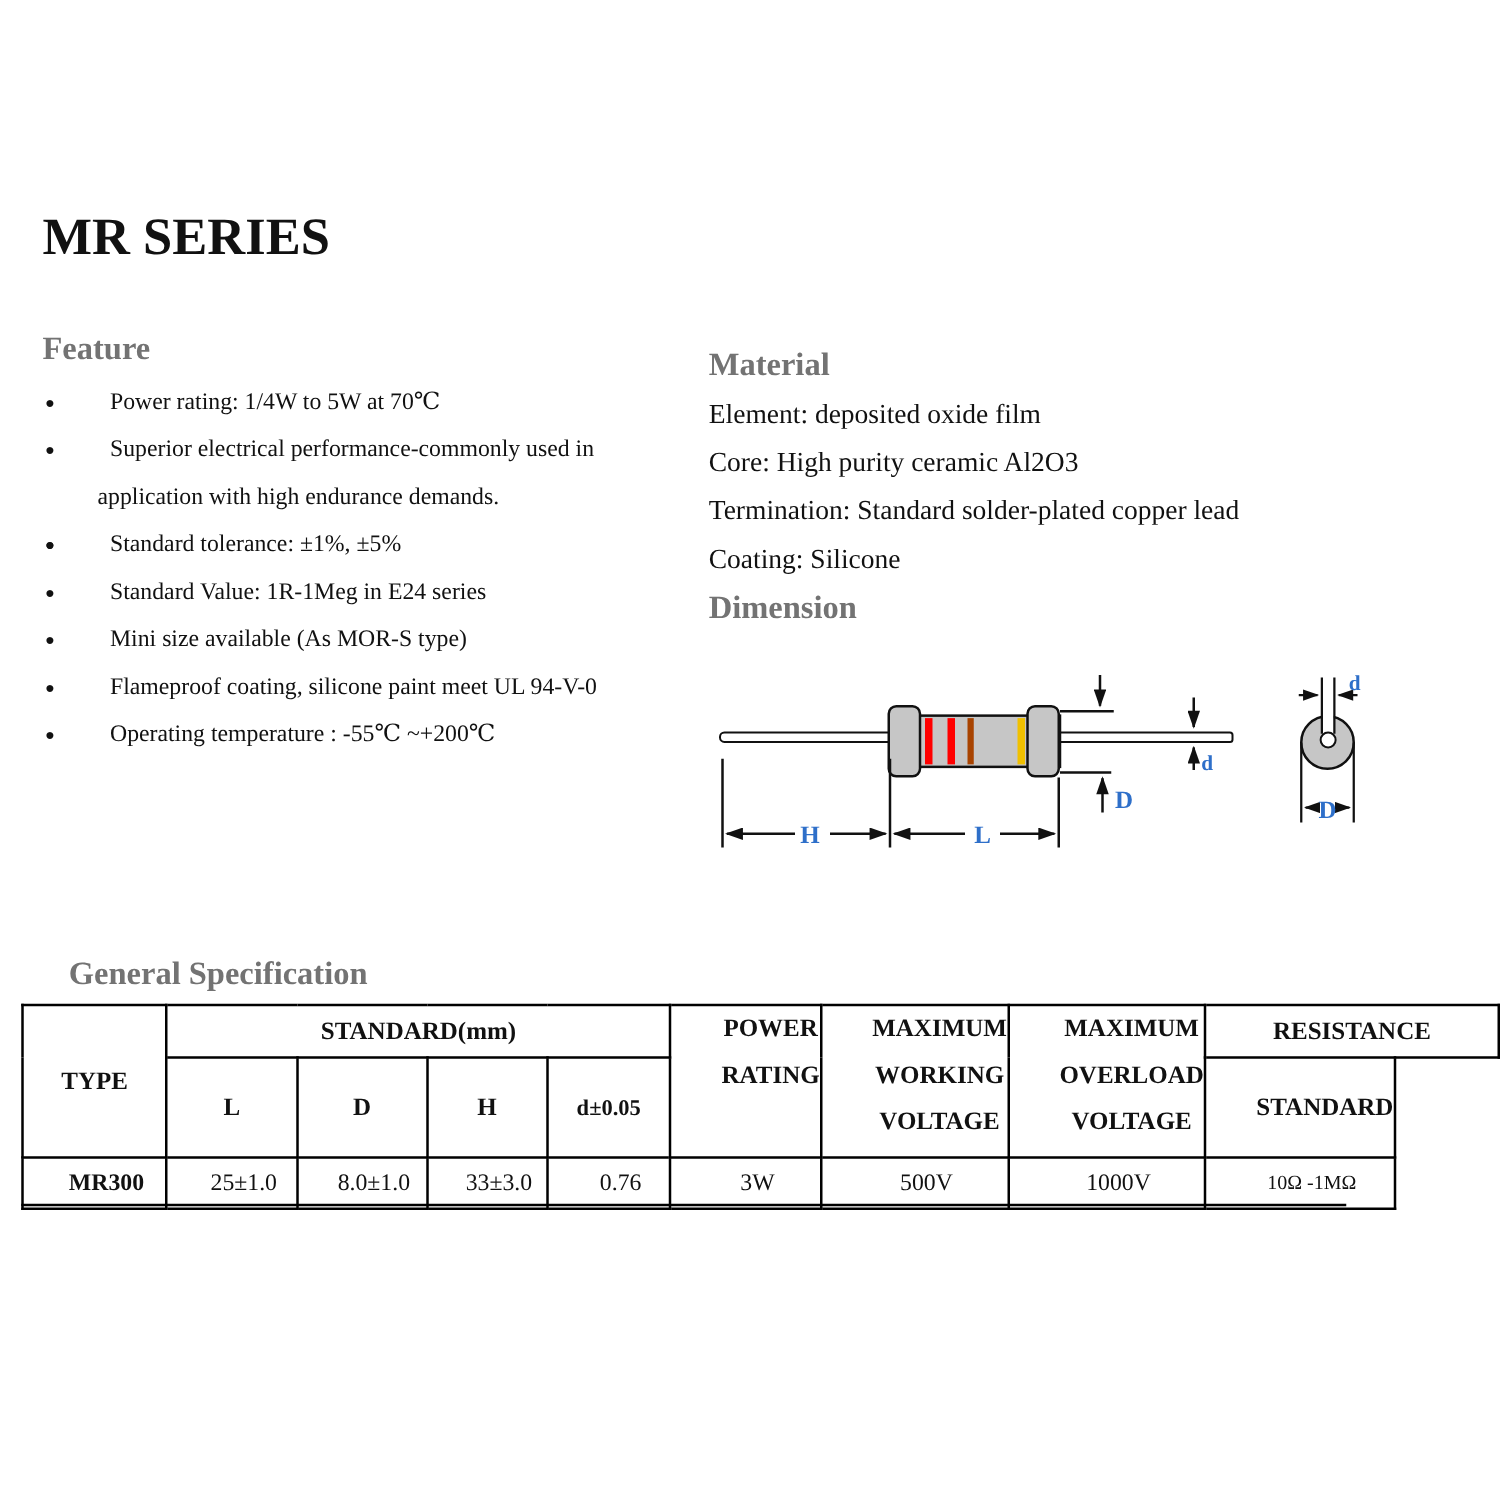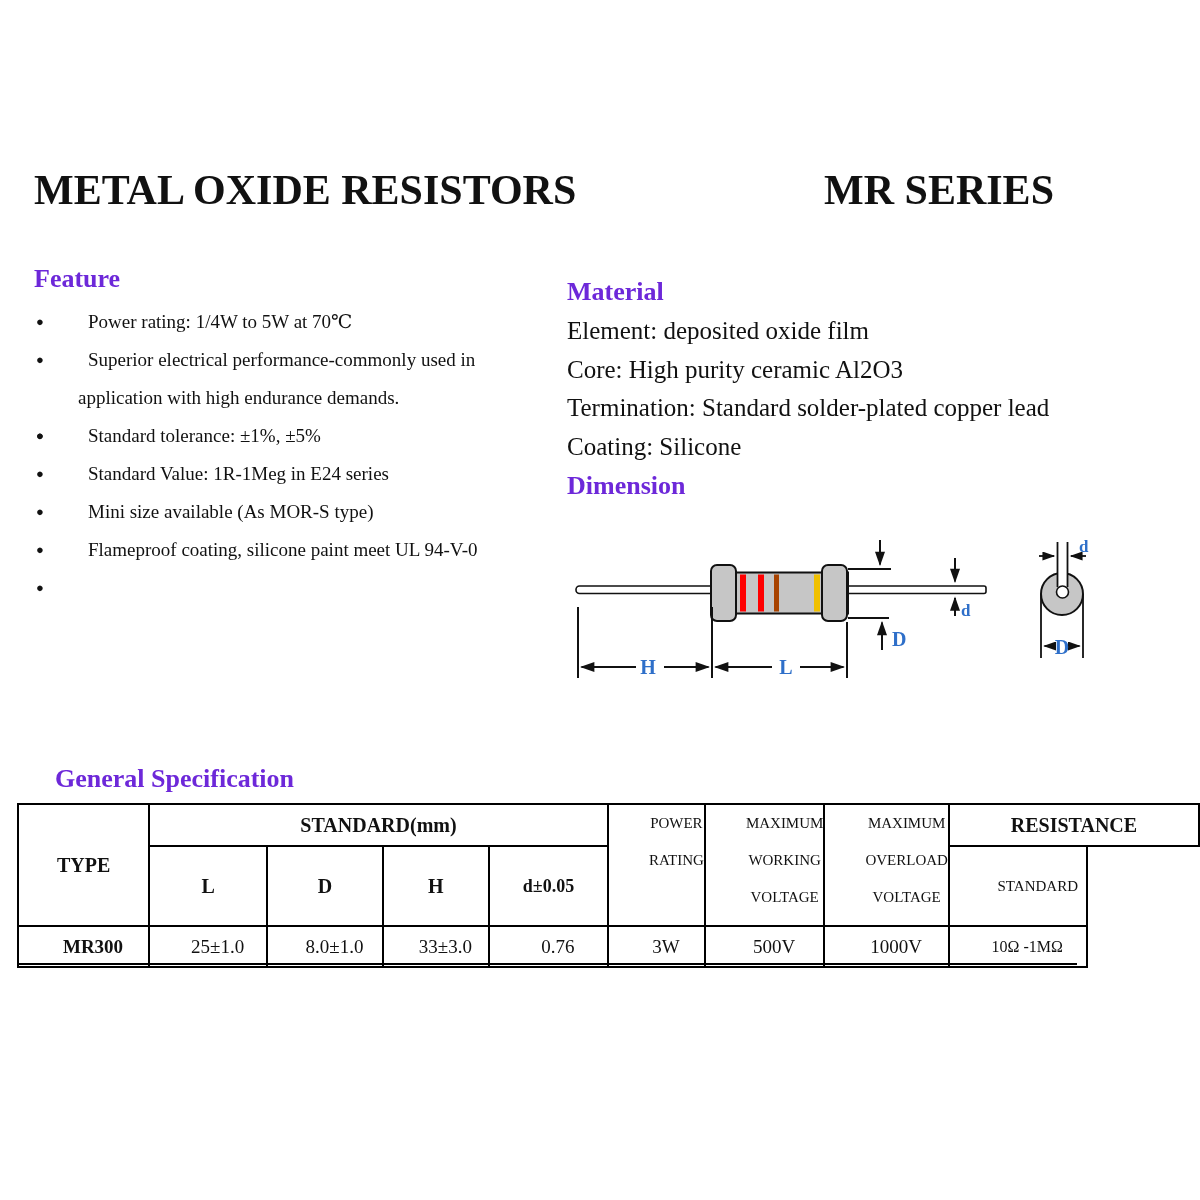--- a/index.html
+++ b/index.html
@@ -4,61 +4,60 @@
 <style>
   html,body{margin:0;padding:0;background:#fff;}
   #page{position:relative;width:1200px;height:1200px;background:#ffffff;overflow:hidden;
         font-family:"Liberation Serif","DejaVu Serif","DejaVu Sans",serif;color:#111;}
 
   
   .title-row{position:absolute;left:34px;top:166px;width:1020px;display:flex;justify-content:space-between;}
   .title-row span{font-size:42px;font-weight:bold;white-space:nowrap;}
 
   
-  .h-red{position:absolute;font-size:26px;font-weight:bold;color:#6d28d9;line-height:30px;white-space:nowrap;}
+  .h-red{position:absolute;font-size:26px;font-weight:bold;color:#737373;line-height:30px;white-space:nowrap;}
 
   
   .feature-list{position:absolute;left:34px;top:303px;width:500px;margin:0;padding:0;list-style:none;}
   .fi{position:relative;padding-left:54px;font-size:19px;line-height:38px;white-space:nowrap;}
   .fi .bullet{position:absolute;left:2px;top:0;font-size:13px;line-height:38px;}
   .fi .ftext{display:block;}
   .fi .cont{display:block;margin-left:-10px;}
 
   
   .material-list{position:absolute;left:567px;top:312px;}
-  .material-list div{font-size:25px;line-height:38.5px;white-space:nowrap;}
+  .material-list div{font-size:22px;line-height:38.5px;white-space:nowrap;}
 
   
   .diagram{position:absolute;left:560px;top:515px;}
   .diagram text{font-family:"Liberation Serif","DejaVu Serif",serif;font-weight:bold;}
 
   
   .spec-table{position:absolute;left:17px;top:803px;border-collapse:collapse;table-layout:fixed;
               font-family:"Liberation Serif","DejaVu Serif","DejaVu Sans",serif;}
   .spec-table td{border:2px solid #000;text-align:center;vertical-align:middle;padding:0;background:#fff;}
   .spec-table td.phantom{border:none;background:transparent;}
   .spec-table .hdr{font-weight:bold;font-size:20px;}
-  .spec-table .hdr-sm{font-weight:normal;font-size:15px;vertical-align:top;padding-left:40px;}
+  .spec-table .hdr-sm{font-weight:bold;font-size:20px;vertical-align:top;padding-left:40px;}
   .spec-table .hdr-sm div{line-height:37px;}
   .spec-table .dsmall{font-weight:bold;font-size:18px;}
   .spec-table .val{font-size:19px;}
   .spec-table .val-b{font-size:19px;font-weight:bold;}
   .spec-table .val-sm{font-size:16px;}
   .r1 td{height:40px;}
   .r2 td{height:78px;}
   .r3 td{height:39px;padding-left:19px;}
   .table-extra-line{position:absolute;left:17px;top:963px;width:1060px;height:2px;background:#000;}
 </style>
 </head>
 <body>
 
 <div id="page">
 
   <div class="title-row">
-    <span>METAL OXIDE RESISTORS</span>
     <span>MR SERIES</span>
   </div>
 
   <div class="h-red" style="left:34px;top:264px;">Feature</div>
   <ul class="feature-list">
     <li class="fi">
       <span class="bullet">●</span>
       <span class="ftext">Power rating: 1/4W to 5W at 70℃</span>
     </li>
     <li class="fi">
@@ -80,20 +79,21 @@
     <li class="fi">
       <span class="bullet">●</span>
       <span class="ftext">Mini size available (As MOR-S type)</span>
     </li>
     <li class="fi">
       <span class="bullet">●</span>
       <span class="ftext">Flameproof coating, silicone paint meet UL 94-V-0</span>
     </li>
     <li class="fi">
       <span class="bullet">●</span>
+      <span class="ftext">Operating temperature : -55℃ ~+200℃</span>
     </li>
   </ul>
 
   <div class="h-red" style="left:567px;top:277px;">Material</div>
   <div class="material-list">
     <div>Element: deposited oxide film</div>
     <div>Core: High purity ceramic Al2O3</div>
     <div>Termination: Standard solder-plated copper lead</div>
     <div>Coating: Silicone</div>
   </div>

